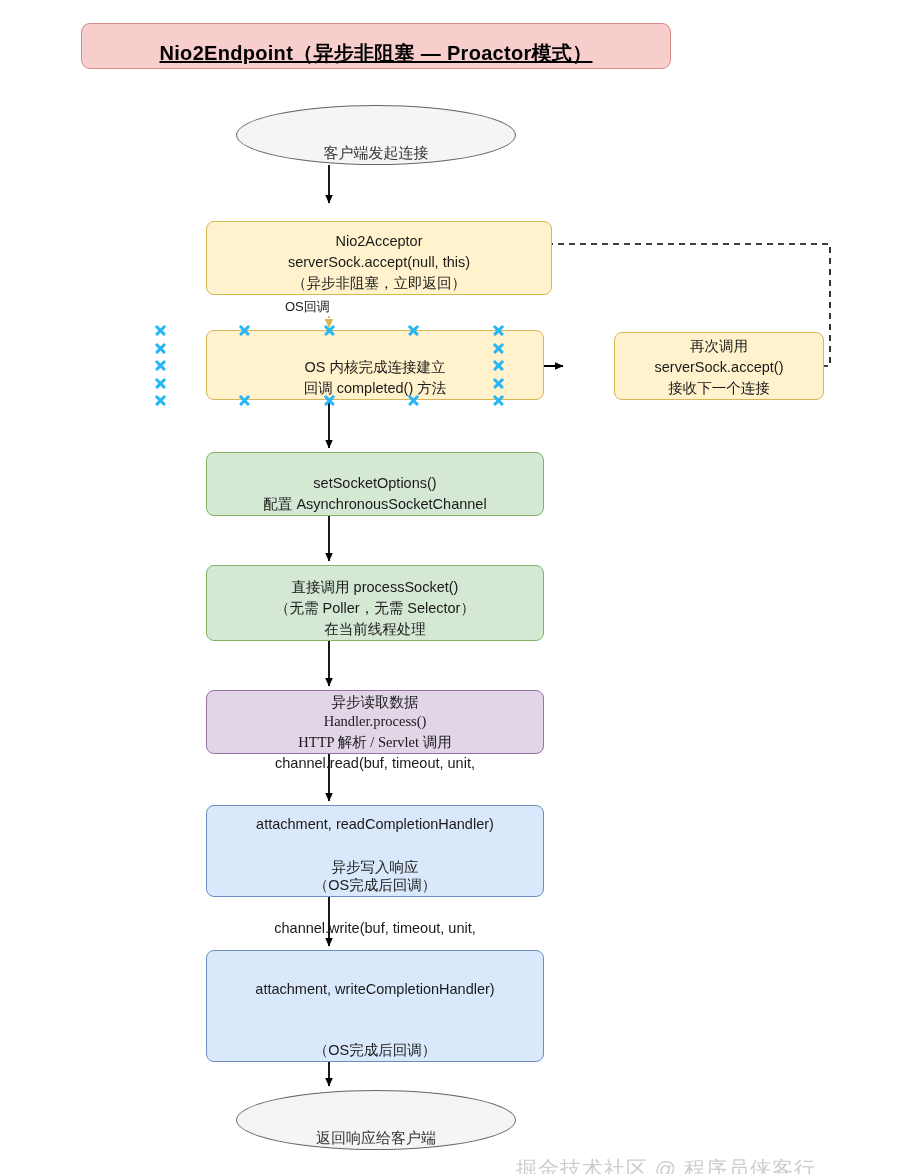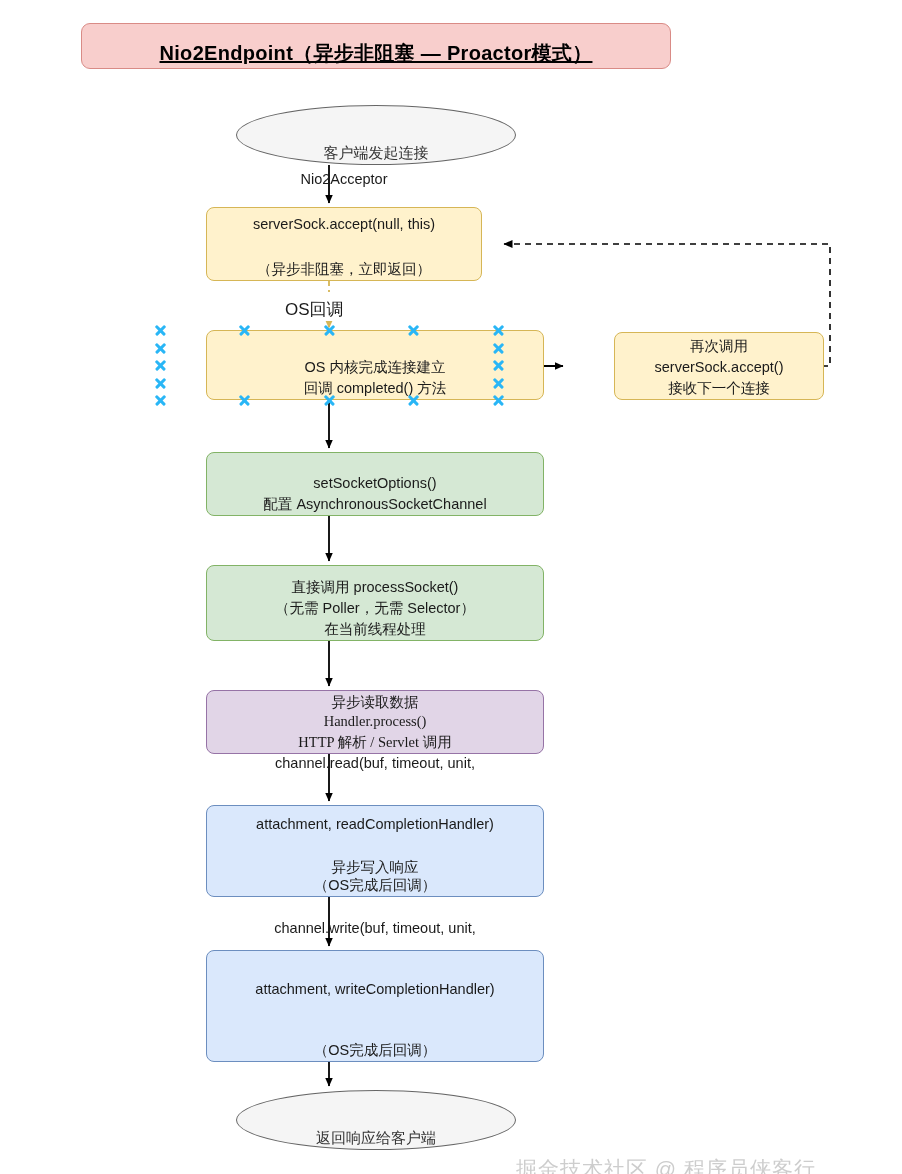--- a/index.html
+++ b/index.html
@@ -61,34 +61,34 @@
   #end-node   { left: 190px; top: 1090px; width: 280px; height: 60px; }
 
   
   .box { border-radius: 8px; border-width: 1.5px; border-style: solid; }
   .box .ln { font-size: 14.5px; }
   .yellow { background: #fff2cc; border-color: #d6b656; }
   .green  { background: #d5e8d4; border-color: #82b366; }
   .purple { background: #e1d5e7; border-color: #9673a6; }
   .blue   { background: #dae8fc; border-color: #6c8ebf; gap: 40px; }
 
-  #node-acceptor   { left: 160px; top: 207px; width: 276px; height: 74px; gap: 24px; }
+  #node-acceptor   { left: 160px; top: 221px; width: 346px; height: 74px; }
   #node-oskernel   { left: 160px; top: 330px; width: 338px; height: 70px; }
   #node-reaccept   { left: 568px; top: 332px; width: 210px; height: 68px; }
   #node-setopts    { left: 160px; top: 452px; width: 338px; height: 64px; }
   #node-processsock{ left: 160px; top: 565px; width: 338px; height: 76px; }
   #node-handler    { left: 160px; top: 690px; width: 338px; height: 64px; font-family: Liberation Serif, serif; }
   #node-asyncread  { left: 160px; top: 805px; width: 338px; height: 92px; }
   #node-asyncwrite { left: 160px; top: 950px; width: 338px; height: 112px; }
 
   
   #edge-label-oscallback {
     position: absolute;
     left: 282px; top: 298px;
-    font-size: 17px;
+    font-size: 13px;
     color: #1a1a1a;
     background: #ffffff;
     padding: 0 3px;
     white-space: nowrap;
   }
 
   
   .handle {
     position: absolute;
     width: 13px; height: 13px;

